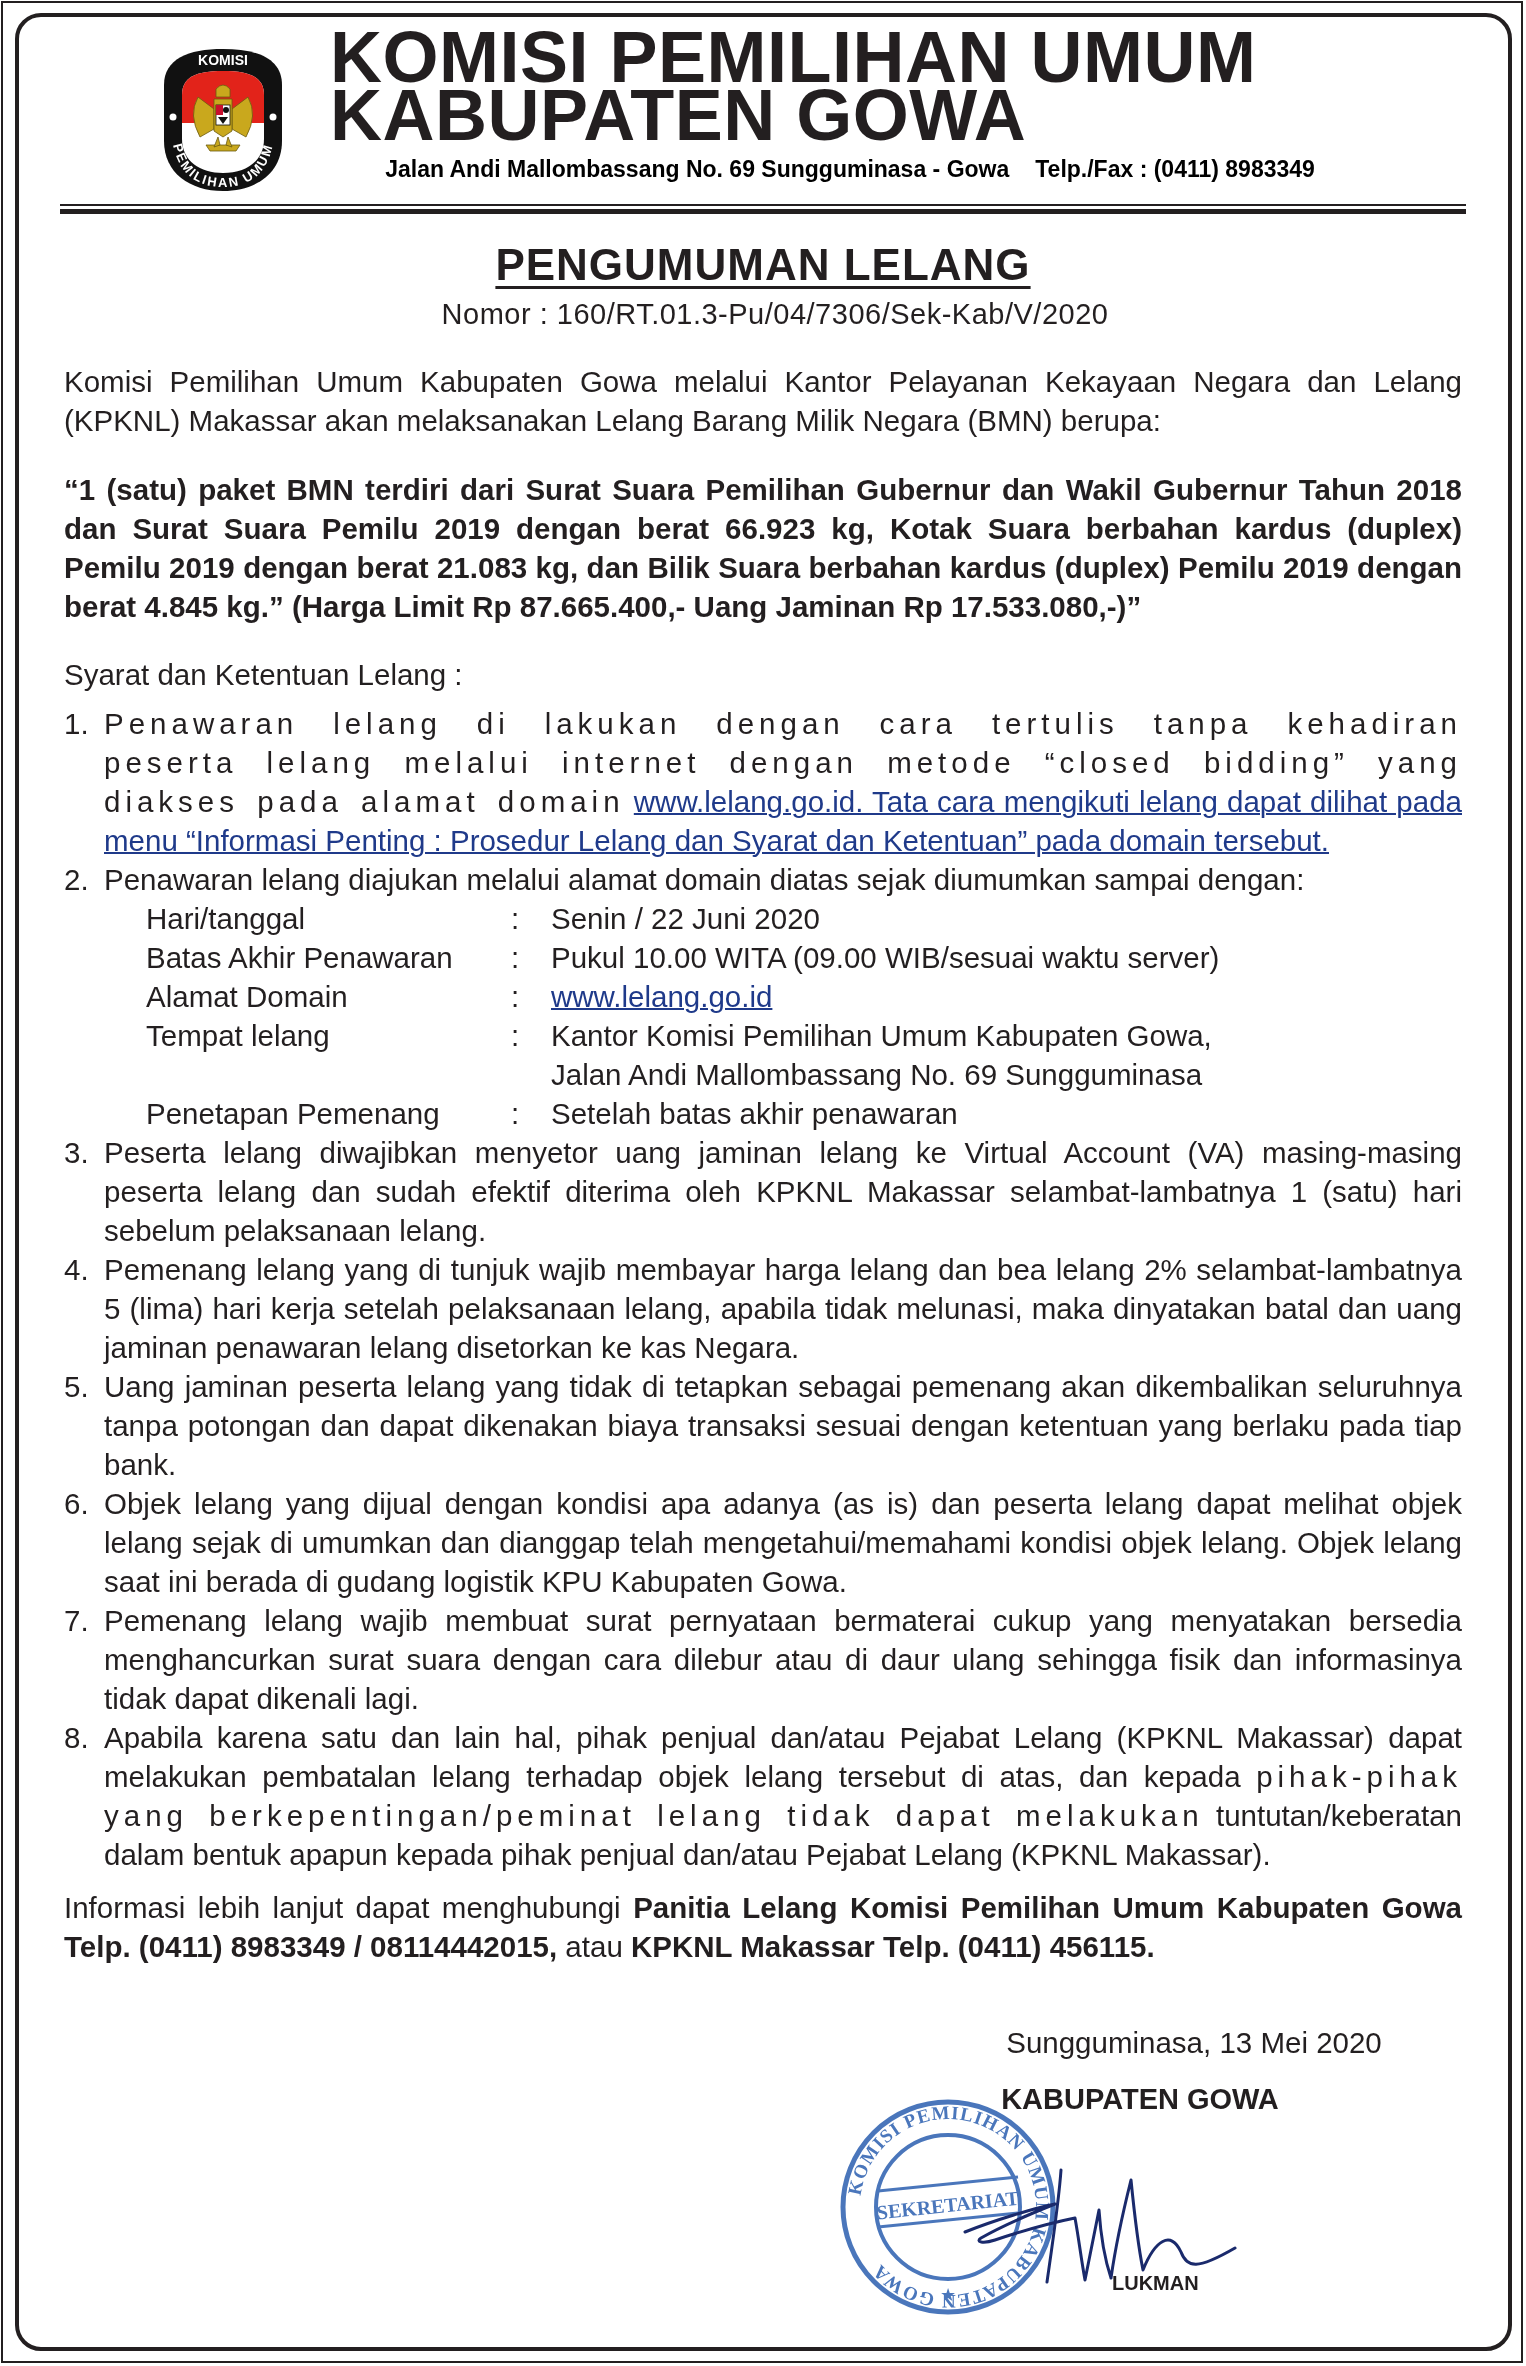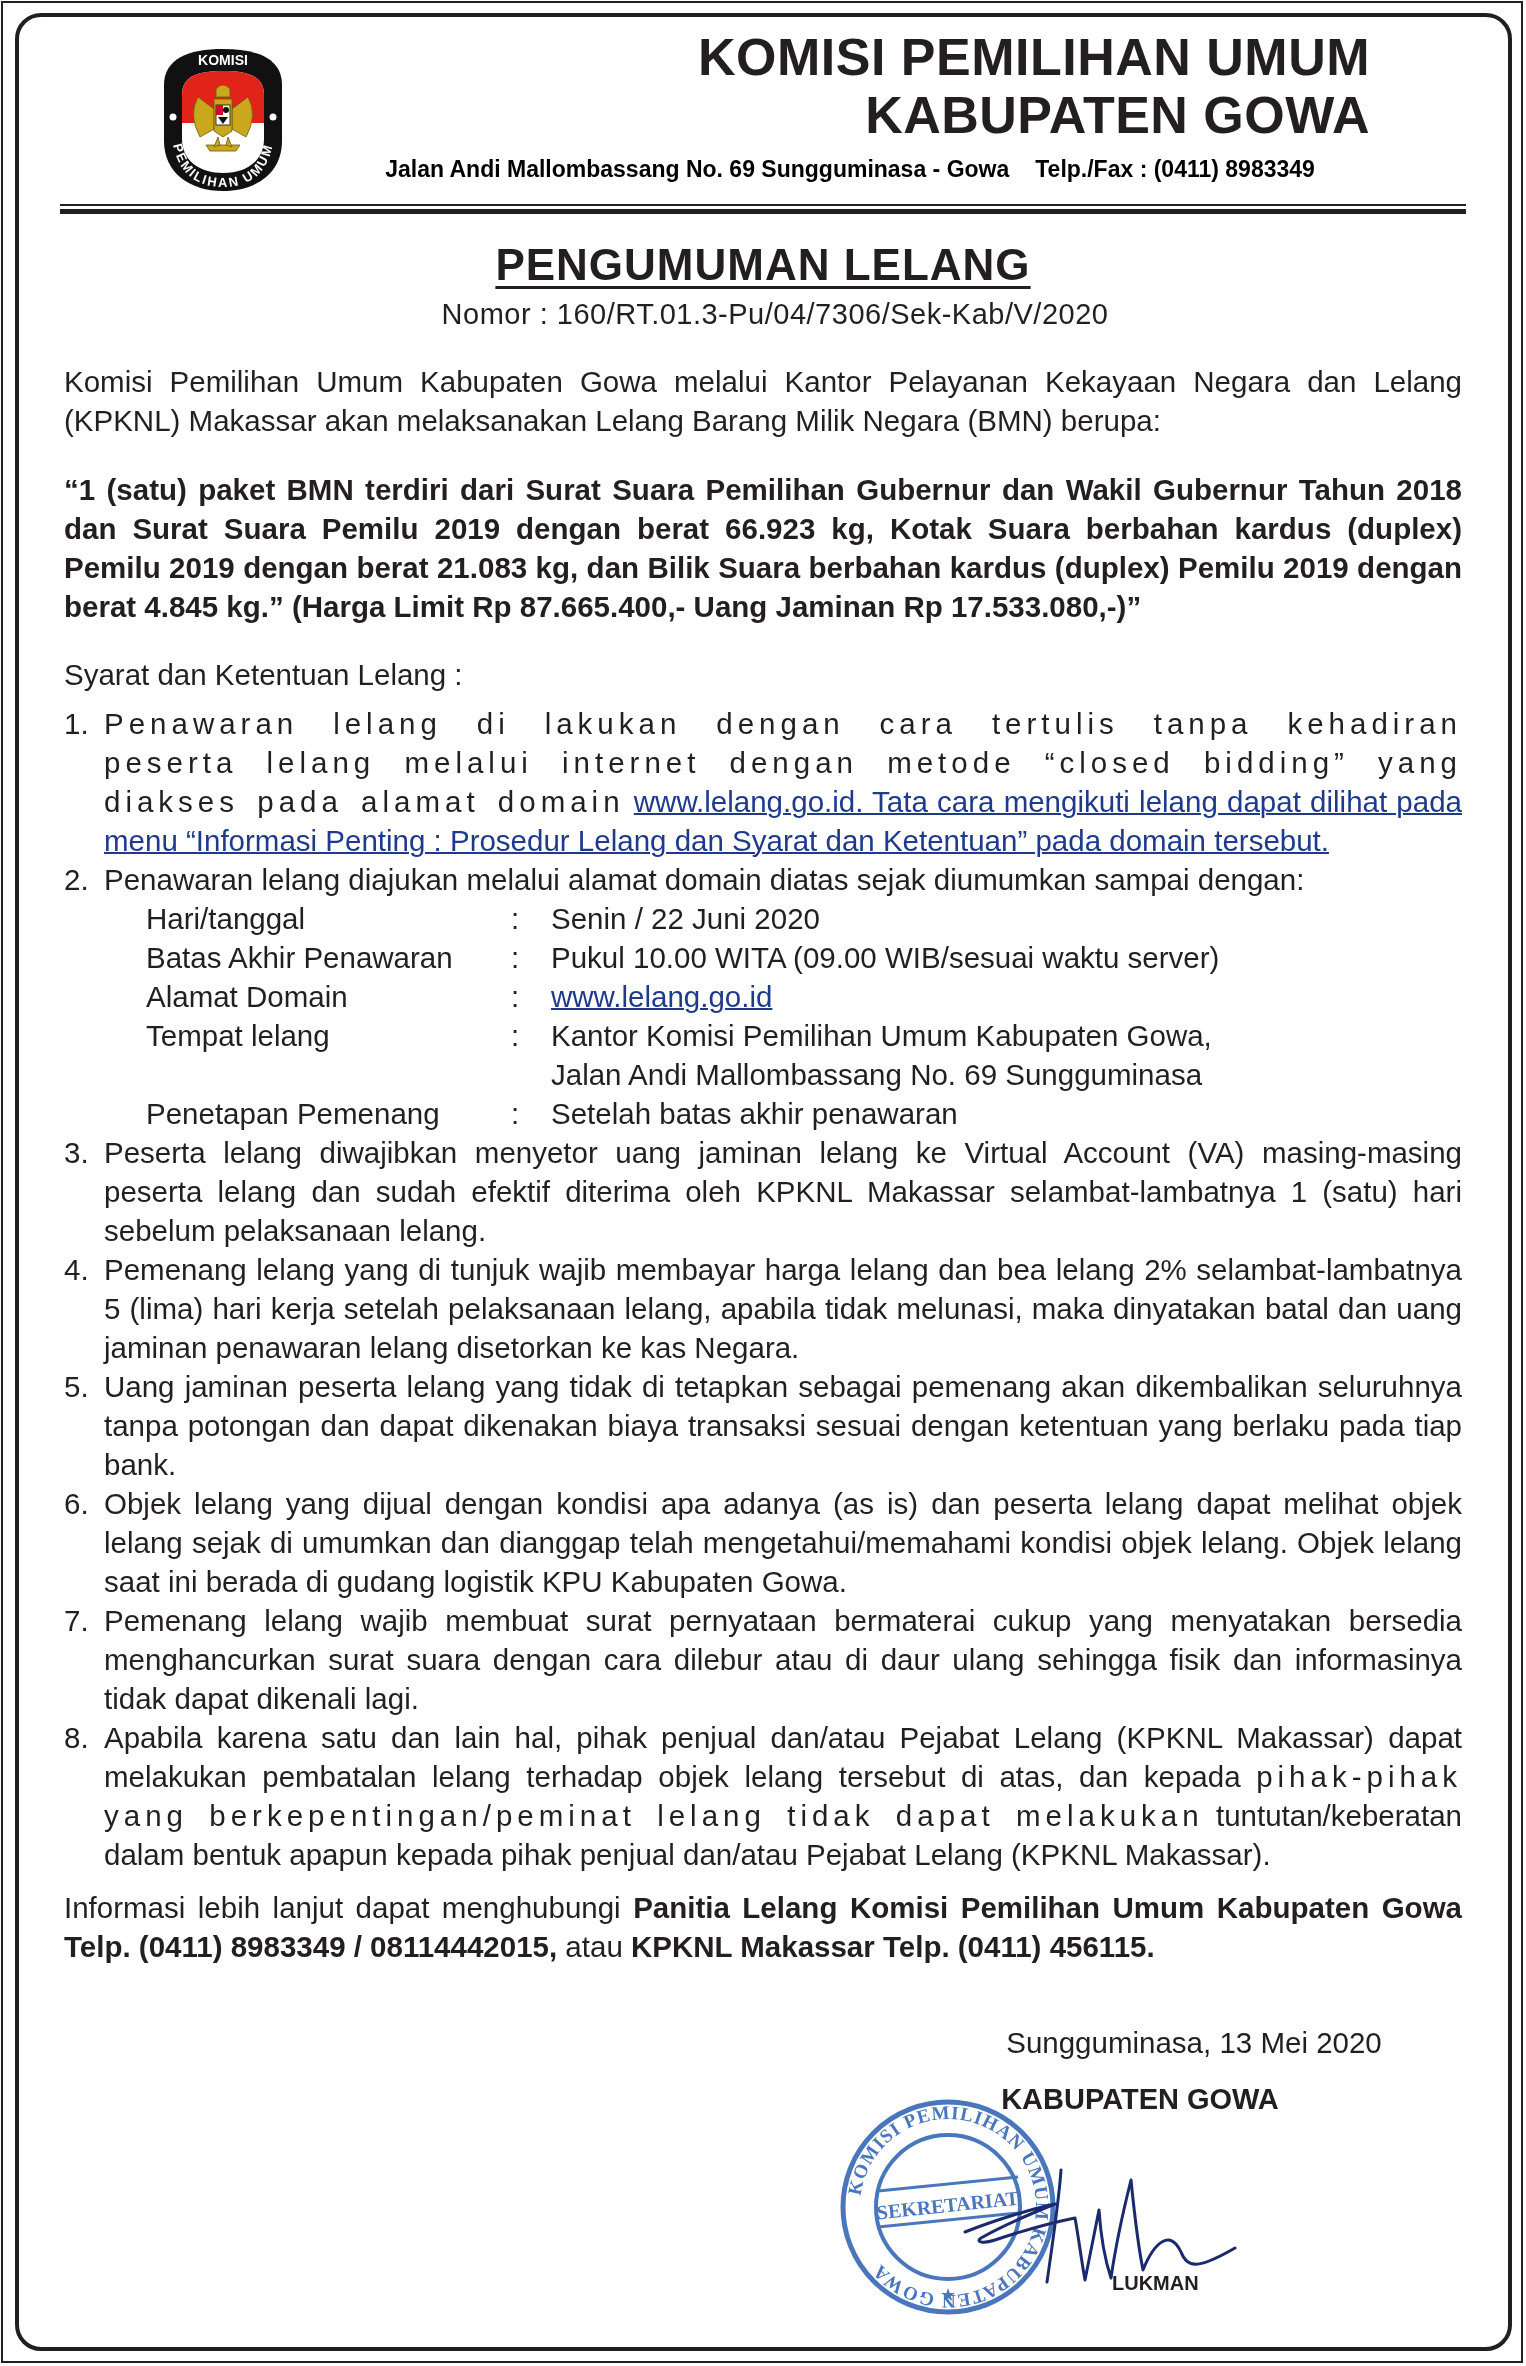--- a/index.html
+++ b/index.html
@@ -2,22 +2,22 @@
 <html><head>
 <meta charset="utf-8">
 <style>
   html, body { margin:0; padding:0; background:#fff; }
   body { width:1526px; height:2366px; position:relative; overflow:hidden;
          font-family:"Liberation Sans", "DejaVu Sans", sans-serif; color:#231f20; }
   .outer { position:absolute; left:1px; top:1px; width:1522px; height:2362px; border:2px solid #231f20; box-sizing:border-box; }
   .inner { position:absolute; left:15px; top:13px; width:1497px; height:2338px; border:4px solid #231f20; border-radius:26px; box-sizing:border-box; }
 
   .logo { position:absolute; left:158px; top:45px; width:130px; height:150px; }
-  .org-title { position:absolute; left:330px; top:28px; width:1040px; text-align:right; font-weight:bold;
-               font-size:52px; line-height:58px; letter-spacing:0.5px; color:#231f20; }
+  .org-title { position:absolute; left:330px; top:28px; width:1040px; text-align:left; font-weight:bold;
+               font-size:72px; line-height:58px; letter-spacing:0.5px; color:#231f20; }
   .org-address { position:absolute; left:330px; top:156px; width:1040px; text-align:center; font-weight:bold;
                  font-size:23px; color:#000000; }
   .org-address .sep { display:inline-block; width:26px; }
   .rule-thin { position:absolute; left:60px; top:204px; width:1406px; height:2px; background:#231f20; }
   .rule-thick { position:absolute; left:60px; top:209px; width:1406px; height:5px; background:#231f20; }
 
   .doc-title { position:absolute; left:0; top:240px; width:1526px; text-align:center; }
   .doc-title span { font-weight:bold; font-size:44px; text-decoration:underline; text-decoration-thickness:3px; text-underline-offset:6px; letter-spacing:1px; }
   .doc-number { position:absolute; left:12px; top:298px; width:1526px; text-align:center; font-size:29px; letter-spacing:0.5px; }
 

